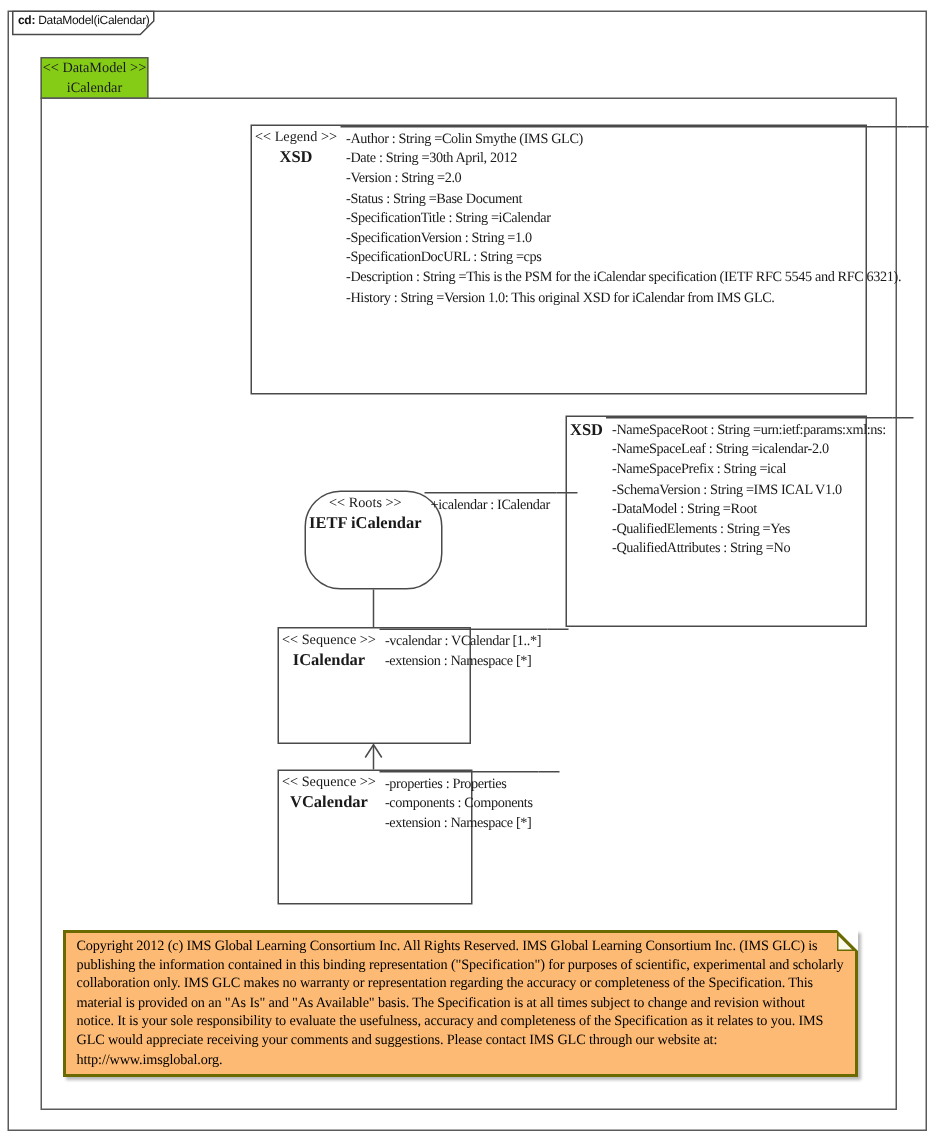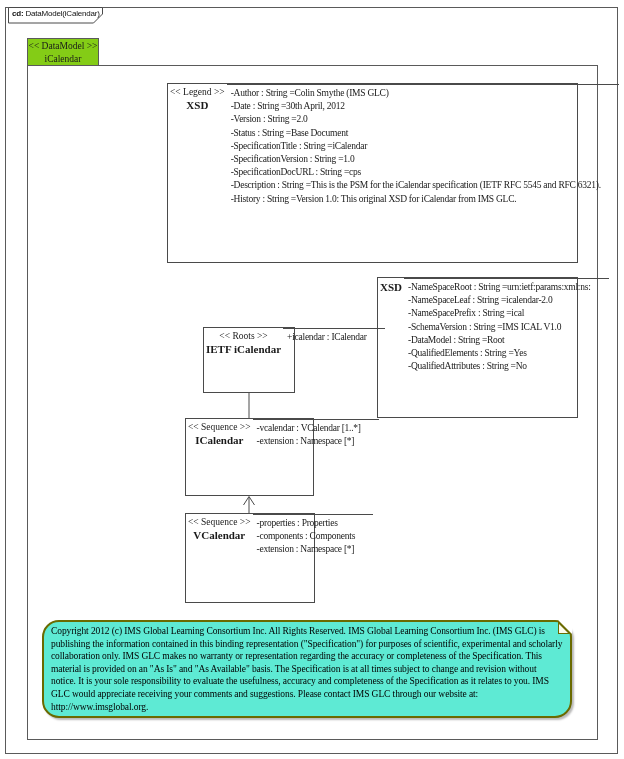--- a/index.html
+++ b/index.html
@@ -30,21 +30,21 @@
     display:flex; flex-direction:row; }
   .box-header { text-align:center; padding:2px 2px 1px; }
   .stereotype { font-size:9.5px; line-height:12px; white-space:nowrap; }
   .box-name { font-size:11px; font-weight:bold; line-height:14px; white-space:nowrap; }
   .attrs { border-top:1px solid #4a4a4a; padding:2px 4px 1px; flex:1; }
   .attr-line { font-size:9.5px; line-height:13.2px; letter-spacing:-0.25px; white-space:nowrap; }
   .empty-compartment { border-top:1px solid #4a4a4a; height:14px; flex:0 0 14px; }
   
   .box-legend   { left:167px; top:83px;  width:411px; height:180px; }
   .box-binding  { left:377px; top:277px; width:201px; height:141px; }
-  .box-roots    { left:203px; top:327px; width:92px;  height:66px; }
+  .box-roots    { left:203px; top:327px; width:92px;  height:66px;border-radius:24px; }
   .box-icalendar{ left:185px; top:418px; width:129px; height:78px; }
   .box-vcalendar{ left:185px; top:513px; width:130px; height:90px; }
   
   .connector-layer { position:absolute; left:0; top:0; width:624px; height:759px;
     pointer-events:none; }
   
   .copyright-note { position:absolute; left:42px; top:620px; width:530px; height:98px;
     background:#ffff00; border:2px solid #6a6a00; padding:3px 7px 2px 7px;
     box-shadow:2px 2px 2px rgba(0,0,0,0.28); }
   .note-text { font-size:9.5px; line-height:12.6px; letter-spacing:-0.1px; color:#000; }
@@ -147,18 +147,18 @@
   </div>
 
   <svg class="connector-layer" width="624" height="759" viewBox="0 0 624 759">
     <line x1="249" y1="393" x2="249" y2="418" stroke="#4a4a4a" stroke-width="1"></line>
     <g>
       <line x1="249" y1="497" x2="249" y2="513" stroke="#4a4a4a" stroke-width="1"></line>
       <polyline points="243.5,505 249,496.5 254.5,505" fill="none" stroke="#4a4a4a" stroke-width="1"></polyline>
     </g>
   </svg>
 
-  <div class="copyright-note" style="background: #5eead4; border-color: rgb(106, 106, 0); border-radius: 17px;">
+  <div class="copyright-note" style="background: #fdba74; border-color: rgb(106, 106, 0);">
     <div class="dog-ear"></div>
     <div class="note-text">Copyright 2012 (c) IMS Global Learning Consortium Inc.   All Rights Reserved.   IMS Global Learning Consortium Inc.  (IMS GLC) is publishing the information contained in this binding representation ("Specification") for purposes of scientific, experimental and scholarly collaboration only.   IMS GLC makes no warranty or representation regarding the accuracy or completeness of the Specification.   This material is provided on an "As Is" and "As Available" basis.   The Specification is at all times subject to change and revision without notice.   It is your sole responsibility to evaluate the usefulness, accuracy and completeness of the Specification as it relates to you.   IMS GLC would appreciate receiving your comments and suggestions.   Please contact IMS GLC through our website at: http://www.imsglobal.org.</div>
   </div>
 
 </div>
 
 </body></html>

